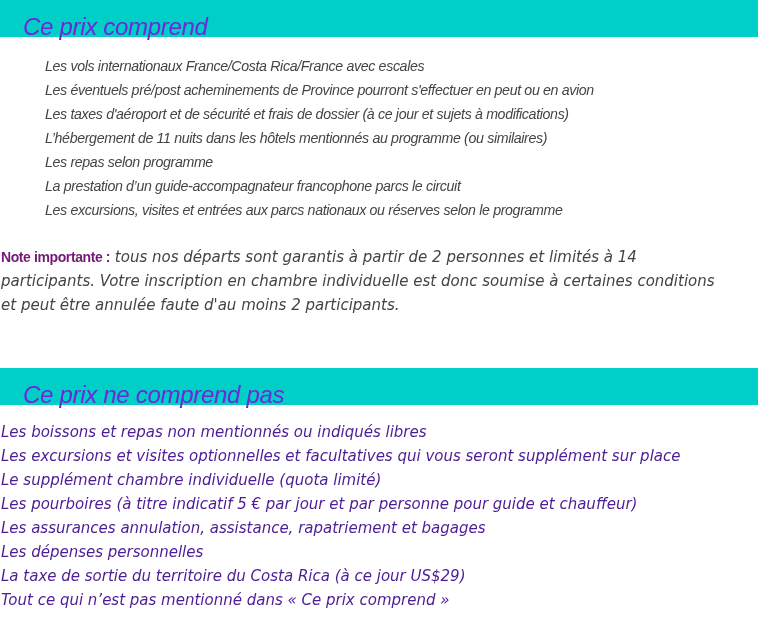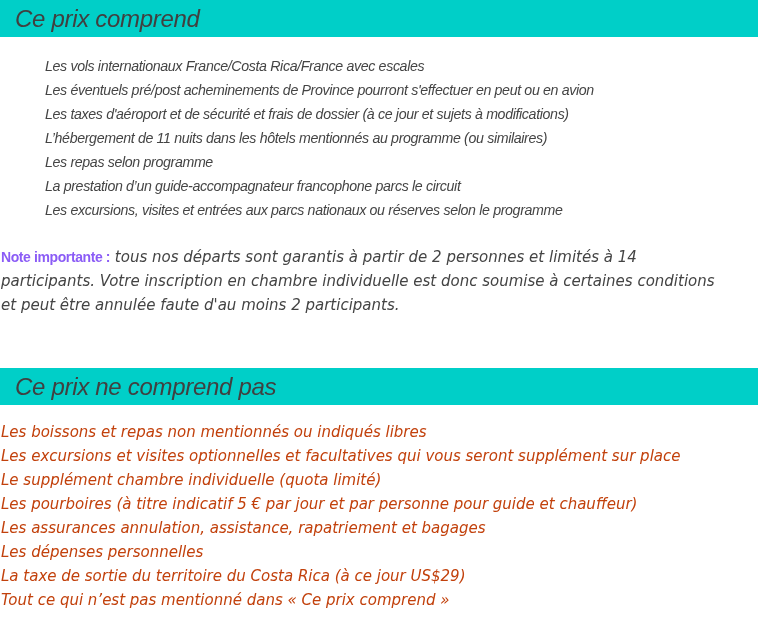--- a/index.html
+++ b/index.html
@@ -2,48 +2,48 @@
 <html><head>
 <meta charset="utf-8">
 <style>
   html, body { margin: 0; padding: 0; background: #ffffff; }
   body { width: 758px; height: 629px; overflow: hidden; position: relative; color: #3a3a3a; }
   .bar {
     position: absolute; left: 0; width: 758px; height: 37px;
     background: #00cfc8;
   }
   .bar h2 {
-    margin: 0; padding-left: 15px;
+    margin: 8px; padding-left: 15px;
     font-family: "Liberation Sans", sans-serif; font-style: italic; font-weight: normal;
-    font-size: 24px; line-height: 37px; color: #404040; letter-spacing: -0.3px;
+    font-size: 24px; line-height: 37px; color: #6d28d9; letter-spacing: -0.3px;
   }
   .list-a {
     position: absolute; left: 1px; top: 54px; margin: 0; padding: 0; list-style: none;
   }
   .list-a li {
     font-family: "Liberation Sans", sans-serif; font-style: italic;
     font-size: 14.2px; line-height: 24px; color: #444; letter-spacing: -0.35px;
     white-space: nowrap;
     padding-left: 44px;
   }
   .note {
     position: absolute; left: 1px; top: 245px; width: 720px; margin: 0;
     font-family: "DejaVu Sans", sans-serif; font-style: oblique; font-size: 15px;
     line-height: 24px; color: #444;
   }
   .note .label {
     font-family: "Liberation Sans", sans-serif; font-style: normal; font-weight: bold;
-    font-size: 14px; color: #8b5cf6; letter-spacing: -0.4px;
+    font-size: 14px; color: #701a75; letter-spacing: -0.4px;
   }
   .list-b {
     position: absolute; left: 1px; top: 420px; margin: 0; padding: 0; list-style: none;
   }
   .list-b li {
     font-family: "DejaVu Sans", sans-serif; font-style: oblique;
-    font-size: 15px; line-height: 24px; color: #c2410c; white-space: nowrap;
+    font-size: 15px; line-height: 24px; color: #4c1d95; white-space: nowrap;
   }
 </style>
 </head>
 <body>
 
 <div class="bar" style="top:0;">
   <h2>Ce prix comprend</h2>
 </div>
 
 <ul class="list-a">

